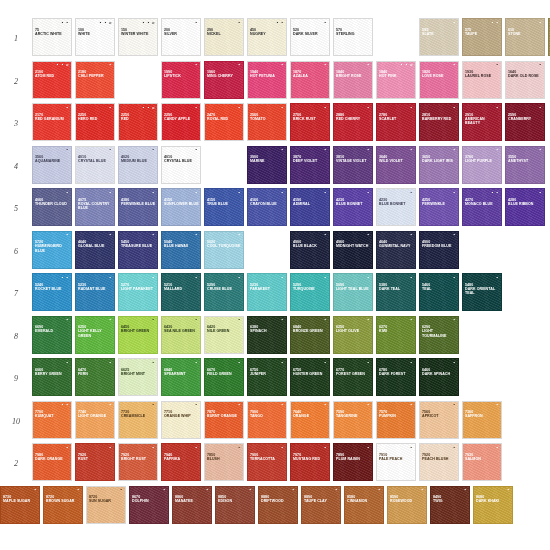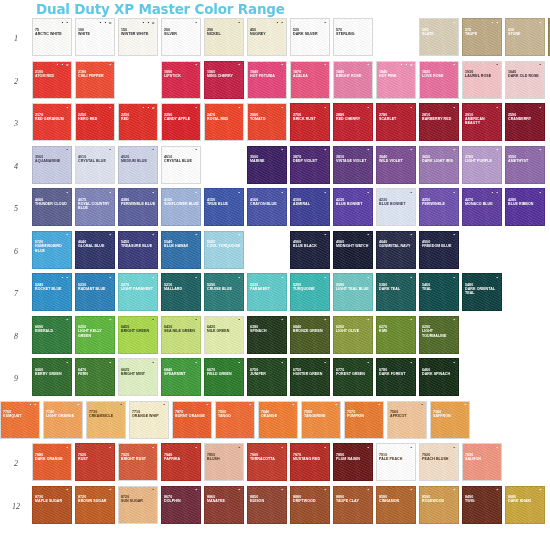--- a/index.html
+++ b/index.html
@@ -101,21 +101,20 @@
     line-height:4px;
     letter-spacing:0.6px;
     font-family:"DejaVu Sans", sans-serif;
   }
 </style>
 </head>
 <body>
 
 <div id="chart">
 
-  <div class="title">Dual Duty XP  Master Color Range</div>
 
   <div class="grid">
       <div class="row">
         <div class="rownum">1</div>
         <div class="cells">
           <div class="cell pale" style="background: rgb(253, 253, 251);">
             <div class="swatchtex"></div>
             <div class="marks" style="color: rgb(43, 43, 43);">• •</div>
             <div class="lbl" style="color: rgb(43, 43, 43);">
               <span class="code">75</span>
@@ -947,20 +946,21 @@
               <span class="code">6460</span>
               <span class="nm">DARK SPINACH</span>
             </div>
           </div>
           <div class="cell empty"></div>
           <div class="cell empty"></div>
           <div class="cell empty"></div>
         </div>
       </div>
       <div class="row">
+        <div class="rownum">10</div>
         <div class="cells">
           <div class="cell pale" style="background: rgb(239, 114, 51);">
             <div class="swatchtex"></div>
             <div class="marks" style="color: rgb(255, 255, 255);">• •</div>
             <div class="lbl" style="color: rgb(255, 255, 255);">
               <span class="code">7700</span>
               <span class="nm">KUMQUAT</span>
             </div>
           </div>
           <div class="cell pale" style="background: rgb(242, 162, 89);">
@@ -1136,21 +1136,20 @@
             <div class="lbl" style="color: rgb(255, 255, 255);">
               <span class="code">7930</span>
               <span class="nm">SALMON</span>
             </div>
           </div>
           <div class="cell empty"></div>
           <div class="cell empty"></div>
         </div>
       </div>
       <div class="row">
-        <div class="rownum">12</div>
         <div class="cells">
           <div class="cell" style="background: rgb(180, 80, 31);">
             <div class="swatchtex"></div>
             <div class="marks" style="color: rgb(255, 255, 255);">•</div>
             <div class="lbl" style="color: rgb(255, 255, 255);">
               <span class="code">8730</span>
               <span class="nm">MAPLE SUGAR</span>
             </div>
           </div>
           <div class="cell" style="background: rgb(191, 92, 34);">

